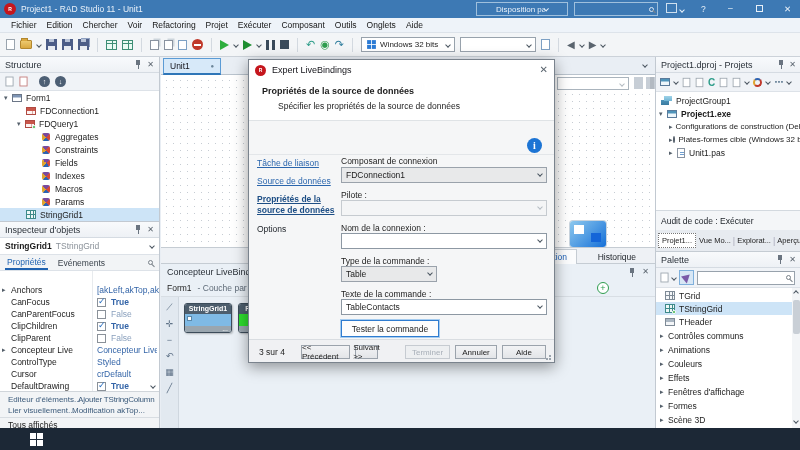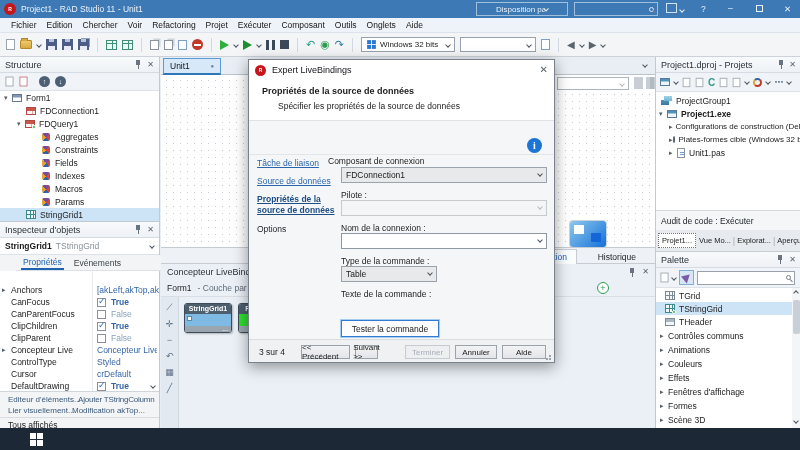--- a/index.html
+++ b/index.html
@@ -232,21 +232,21 @@
     <span>Inspecteur d'objets</span>
       <span class="sp"></span>
     <span class="pin"></span>
       <span class="x" style="margin-left:5px">✕</span>
   </div>
   <div class="a flex" style="left:0;top:16px;width:159px;height:17px;background:#fff;border-bottom:1px solid #dde2e8;padding:0 5px">
     <span class="b" style="font-size:8.5px">StringGrid1</span>
     <span style="font-size:8.5px;color:#8a9199;margin-left:4px">TStringGrid</span>
     <span class="cv" style="margin-left:auto"></span>
   </div>
-  <div class="a flex" style="left:16px;top:33px;width:159px;height:16px;background:#f2f4f6;border-bottom:1px solid #dde2e8;padding-left:5px">
+  <div class="a flex" style="left:0;top:33px;width:159px;height:16px;background:#f2f4f6;border-bottom:1px solid #dde2e8;padding-left:5px">
     <span style="font-size:8.5px;color:#1f62b0;border-bottom:2px solid #1f62b0;padding:1px 2px">Propriétés</span>
     <span style="font-size:8.5px;color:#3b434c;margin-left:10px">Evénements</span>
     <span class="mag" style="margin-left:auto;margin-right:6px"></span>
   </div>
   <div class="a" style="left:0;top:49px;width:159px;height:120px;background:#fff;overflow:hidden;background-image:linear-gradient(#e8ebee,#e8ebee);background-size:1px 100%;background-position:92px 0;background-repeat:no-repeat">
     <div class="prow" style="top:13px">
         <span class="exp" style="position:absolute;left:2px">▸</span>
         <span class="pn">Anchors</span>
         <span class="pv">[akLeft,akTop,akRight]</span>
       </div>
@@ -518,39 +518,43 @@
     <span class="a" style="right:12px;top:17px;width:15px;height:15px;border-radius:50%;background:#1c74d4;color:#fff;font-size:10px;font-weight:bold;font-family:'Liberation Serif',serif;text-align:center;line-height:15px">i</span>
   </div>
 
   <div class="a" style="left:8px;top:98px;width:84px">
     <a class="dlink" style="margin-bottom:8px">Tâche de liaison</a>
     <a class="dlink" style="margin-bottom:8px">Source de données</a>
     <a class="dlink cur" style="white-space:normal;line-height:11px;margin-bottom:8px">Propriétés de la source de données</a>
     <span style="font-size:8.5px;color:#22272d;display:block">Options</span>
   </div>
 
-  <span class="lbl8" style="left:79px;top:96px">Composant de connexion</span>
+  <span class="lbl8" style="left:92px;top:96px">Composant de connexion</span>
   <div class="combo gray" style="left:92px;top:107px;width:206px;height:16px">
     <span class="nw">FDConnection1</span>
       <span class="cv"></span>
   </div>
   <span class="lbl8" style="left:92px;top:130px">Pilote :</span>
   <div class="combo dis" style="left:92px;top:140px;width:206px;height:16px">
     <span class="cv g"></span>
   </div>
   <span class="lbl8" style="left:92px;top:163px">Nom de la connexion :</span>
   <div class="combo" style="left:92px;top:173px;width:206px;height:16px">
     <span class="cv"></span>
   </div>
   <span class="lbl8" style="left:92px;top:196px">Type de la commande :</span>
   <div class="combo gray" style="left:92px;top:206px;width:96px;height:16px">
     <span class="nw">Table</span>
       <span class="cv"></span>
   </div>
   <span class="lbl8" style="left:92px;top:229px">Texte de la commande :</span>
+  <div class="combo" style="left:92px;top:239px;width:206px;height:16px">
+    <span class="nw">TableContacts</span>
+      <span class="cv"></span>
+  </div>
   <div class="btn" style="left:92px;top:260px;width:98px;height:17px;background:#fdfdfd;border:1px solid #2f7cd0;box-shadow:0 0 0 1px #a7cdf0;font-size:8.5px">Tester la commande</div>
 
   <div class="a" style="left:0;top:279px;width:305px;height:23px;background:#f0f1f3;border-top:1px solid #d9dde1">
     <span class="lbl8" style="left:10px;top:7px">3 sur 4</span>
     <div class="btn" style="left:52px;top:5px;width:49px;height:14px">&lt;&lt; Précédent</div>
     <div class="btn" style="left:106px;top:5px;width:23px;height:14px">Suivant &gt;&gt;</div>
     <div class="btn dis" style="left:156px;top:5px;width:45px;height:14px">Terminer</div>
     <div class="btn" style="left:206px;top:5px;width:42px;height:14px">Annuler</div>
     <div class="btn" style="left:253px;top:5px;width:44px;height:14px">Aide</div>
     <span class="a" style="right:2px;bottom:2px;width:6px;height:6px;background:radial-gradient(circle at 1px 5px,#9aa3ac 0 .8px,transparent 1px),radial-gradient(circle at 4px 5px,#9aa3ac 0 .8px,transparent 1px),radial-gradient(circle at 4px 2px,#9aa3ac 0 .8px,transparent 1px)"></span>

